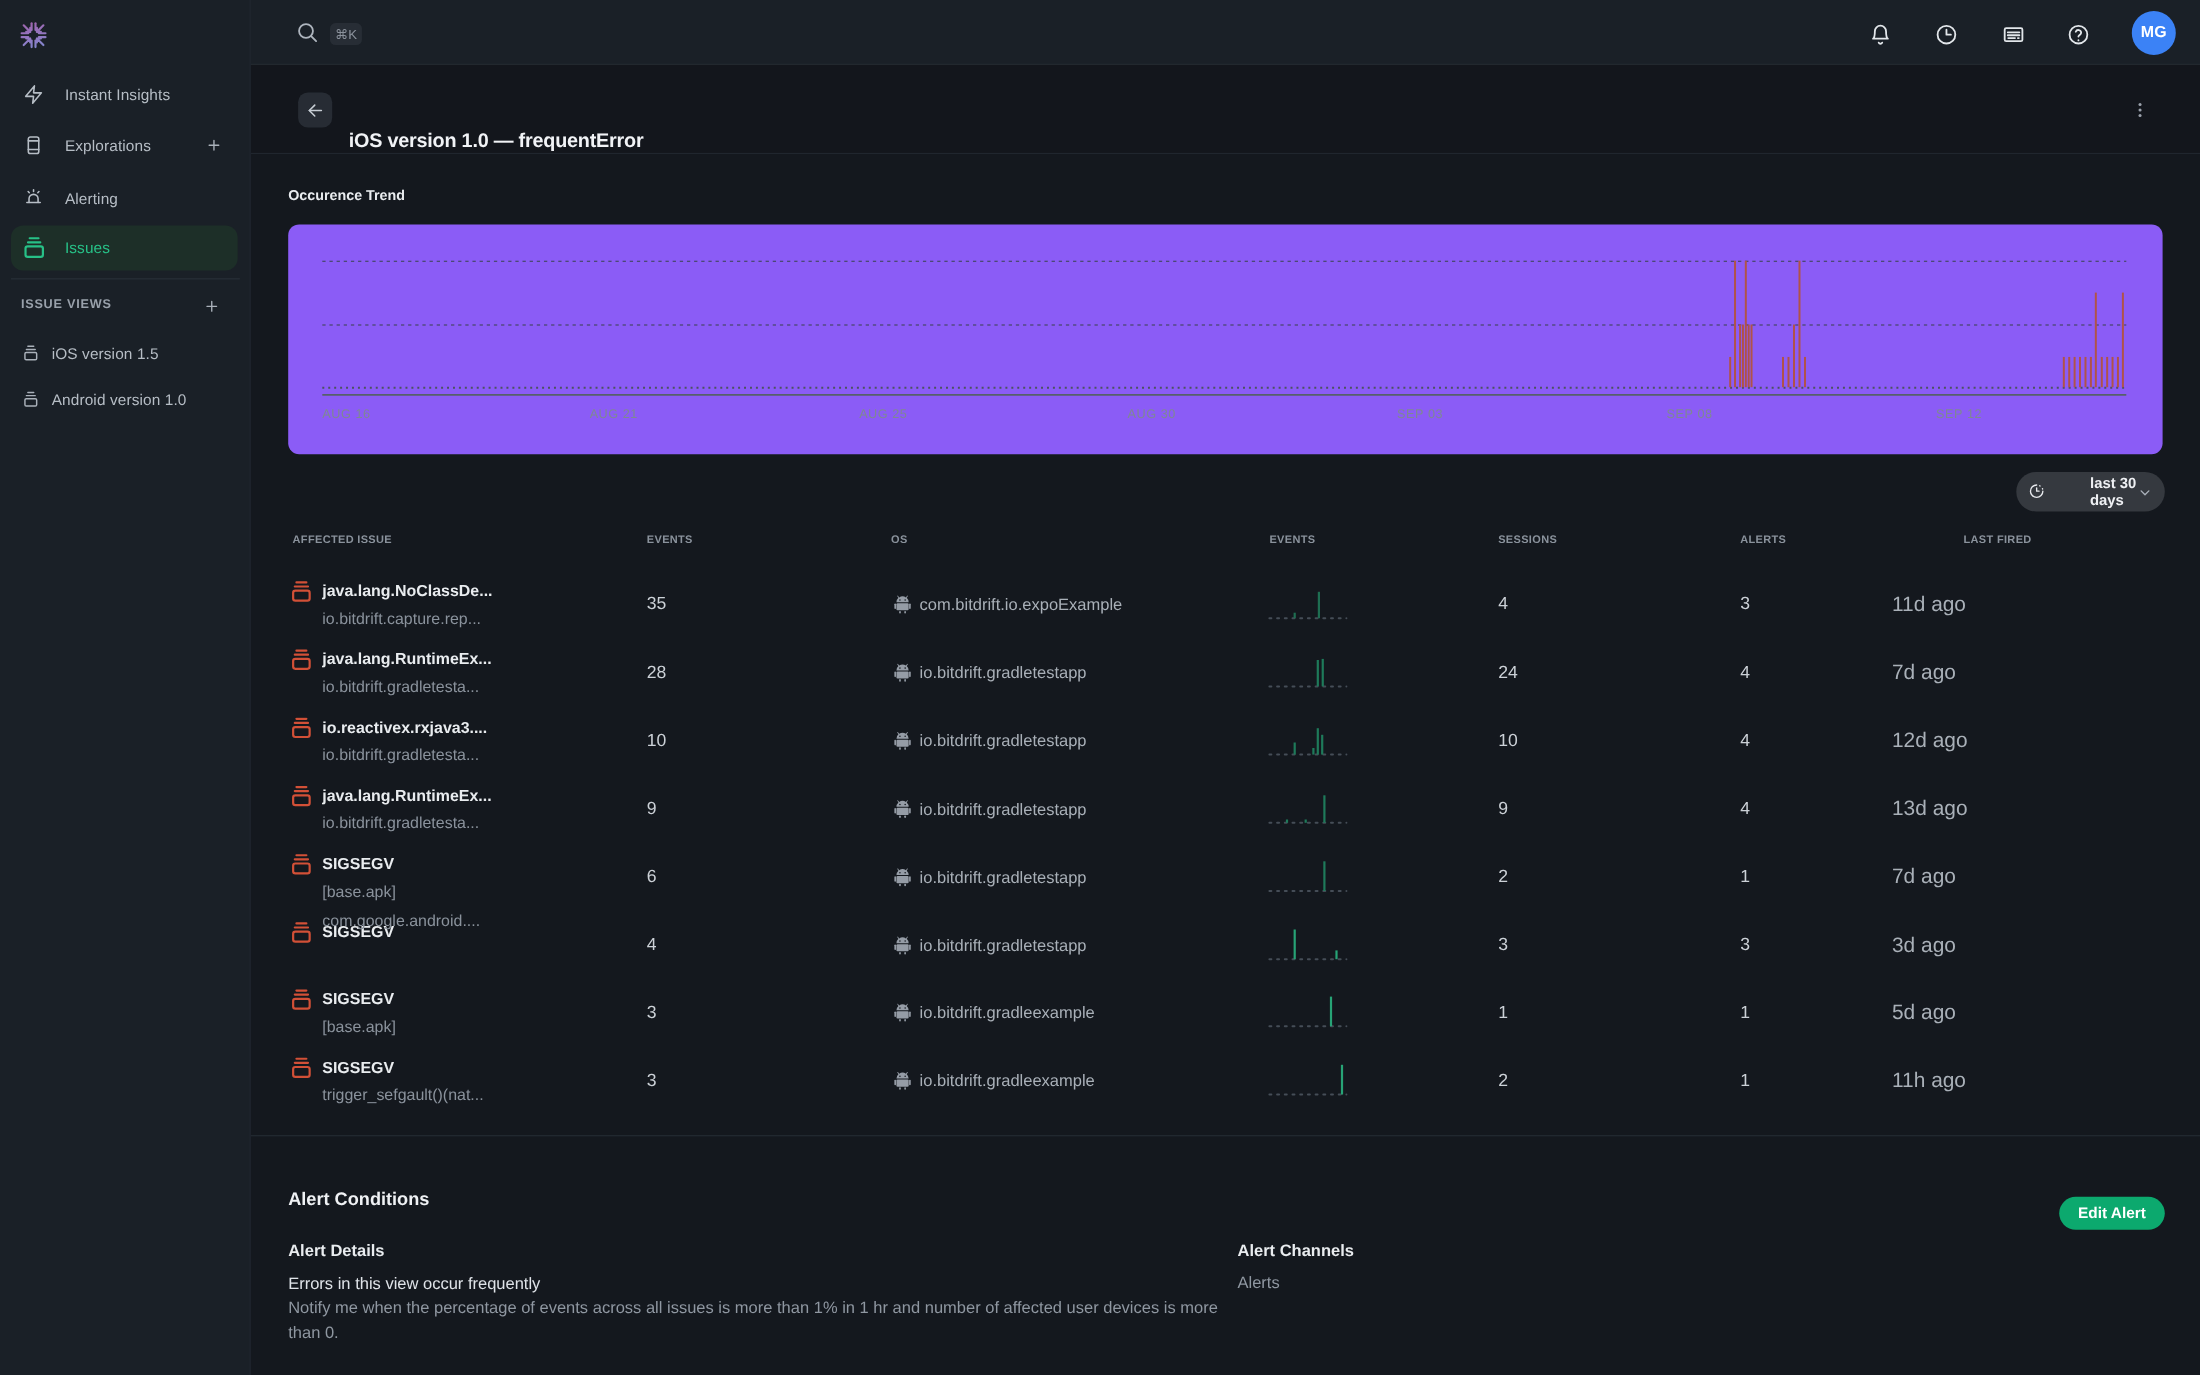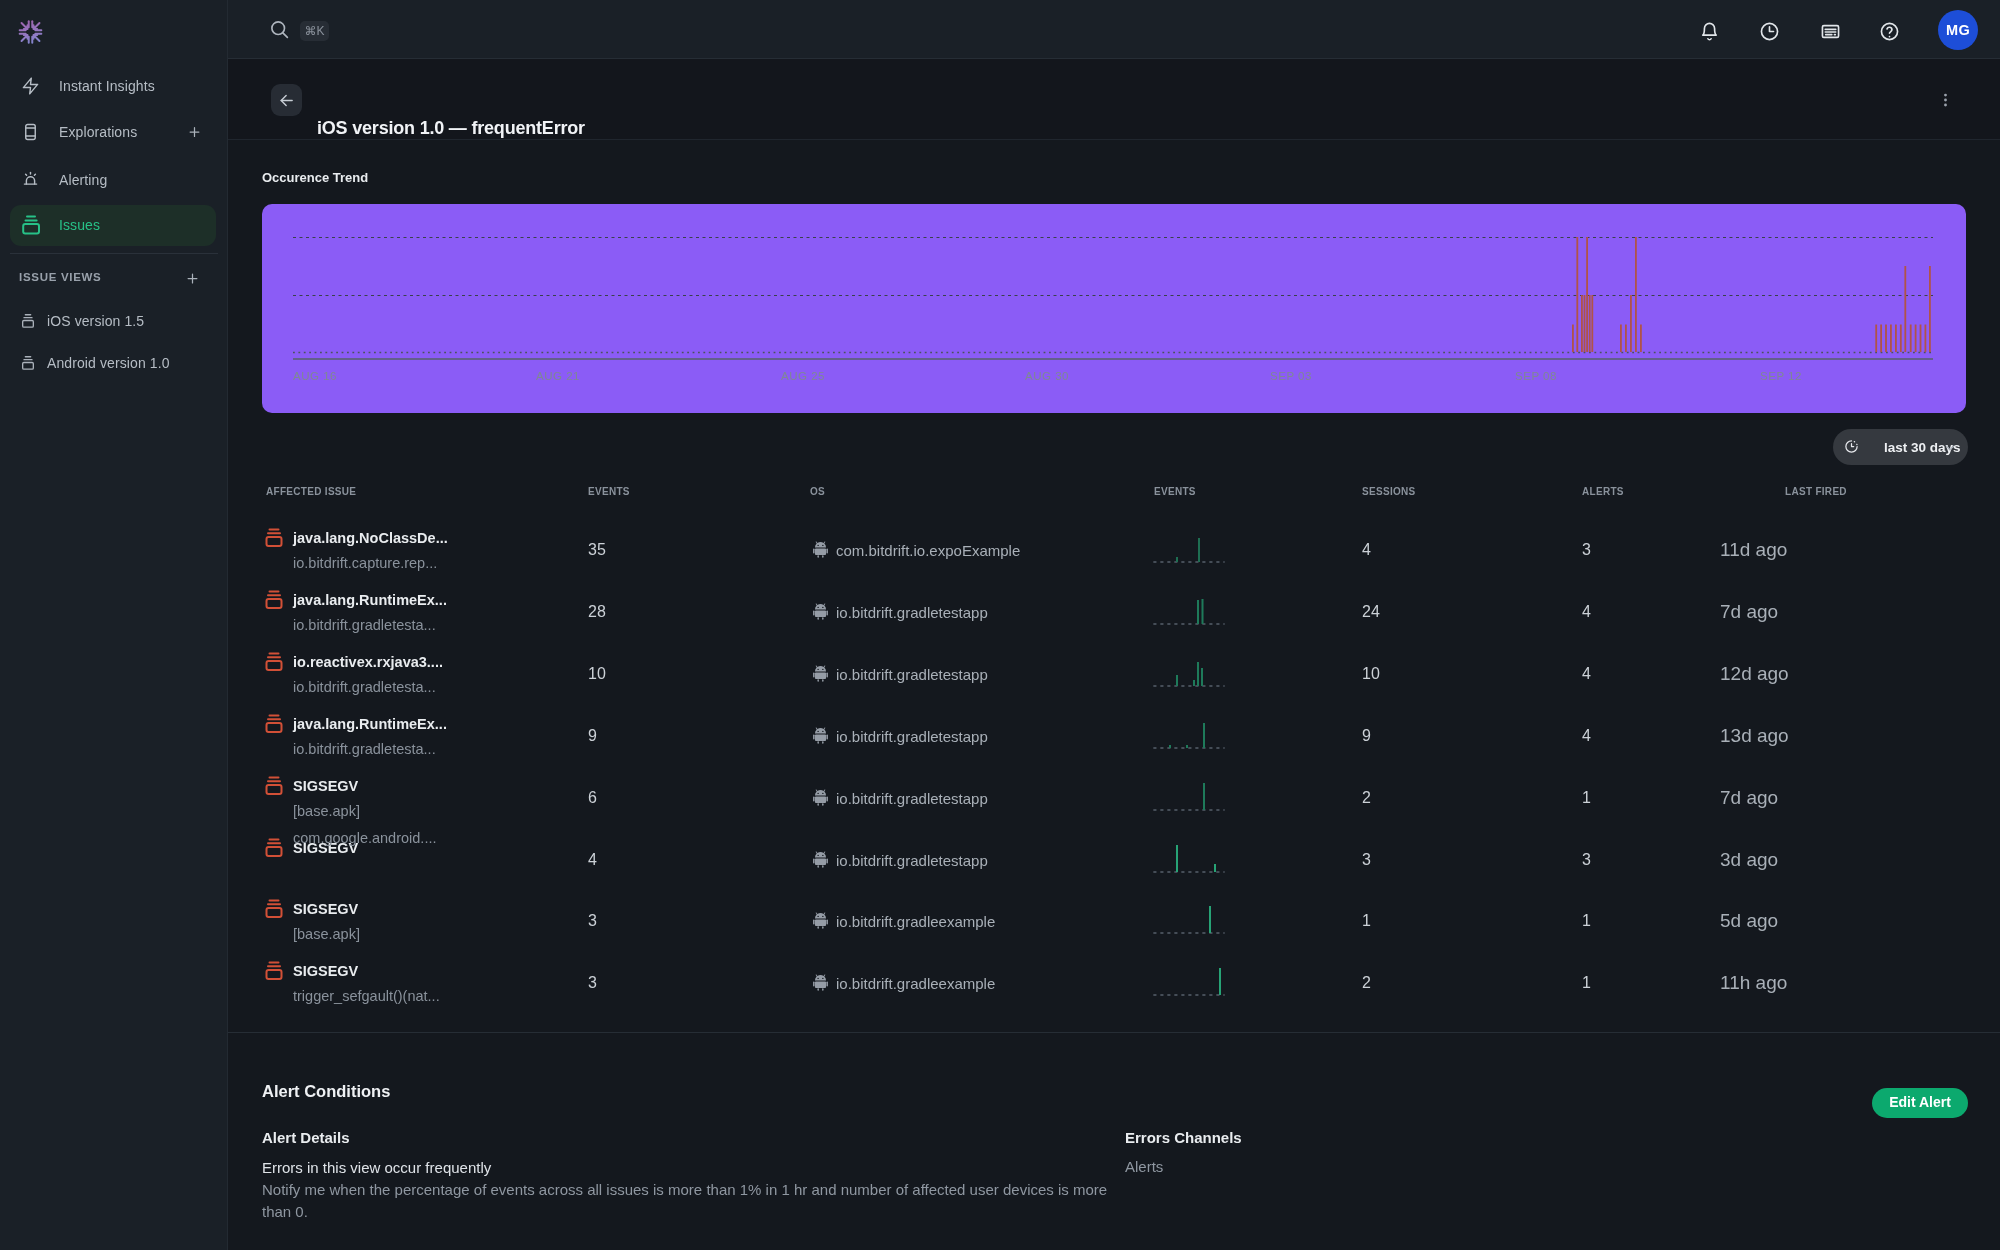--- a/index.html
+++ b/index.html
@@ -16,21 +16,21 @@
   .mi svg.ic { position:absolute; left:21px; top:50%; transform:translateY(-50%); }
   .plus { position:absolute; right:26px; top:50%; transform:translateY(-50%); }
   #pill { position:absolute; left:10px; top:205px; width:206px; height:41px; border-radius:11px; background:#1d2f28; }
   #sdiv { position:absolute; left:10px; top:253px; width:208px; height:1px; background:#2a313a; }
   #iv-label { position:absolute; left:19px; top:271px; font-size:11.5px; font-weight:700; letter-spacing:.7px; color:#99a1ab; }
   .sub-mi .txt { left:47px; }
   .sub-mi svg.ic { left:20px; }
   
   .kbadge { position:absolute; left:300px; top:21px; width:29px; height:20px; border-radius:5px; background:#272d35; color:#8b929c; font-size:12px; line-height:20px; text-align:center; }
   .tbicon { position:absolute; top:21px; }
-  #avatar { position:absolute; left:1938px; top:10px; width:40px; height:40px; border-radius:50%; background:#1d4ed8; color:#fff; font-size:14.5px; font-weight:700; text-align:center; line-height:40px; letter-spacing:.2px; }
+  #avatar { position:absolute; left:1938px; top:10px; width:40px; height:40px; border-radius:50%; background:#3b82f6; color:#fff; font-size:14.5px; font-weight:700; text-align:center; line-height:40px; letter-spacing:.2px; }
   
   #backbtn { position:absolute; left:271px; top:84px; width:31px; height:32px; border-radius:9px; background:#272c34; }
   #pagetitle { position:absolute; left:317px; top:100px; transform:translateY(-50%); font-size:18px; font-weight:700; color:#f1f3f6; letter-spacing:-.2px;margin-top:28px; }
   
   #secttitle { position:absolute; left:262px; top:177px; transform:translateY(-50%); font-size:13px; font-weight:700; color:#e9ecef; }
   #chartpanel { position:absolute; left:262px; top:204px; width:1704px; height:209px; background:#8b5cf6; border-radius:10px; }
   
   .th { position:absolute; top:486px; font-size:10px; font-weight:700; letter-spacing:.3px; color:#8a929c; }
   .r-ico { position:absolute; left:264px; }
   .r-title { position:absolute; left:293px; font-size:14.5px; font-weight:700; color:#e9ecef; white-space:nowrap; }
@@ -220,21 +220,21 @@
       </g>
 </svg>
   </div>
 <div id="rangebtn">
   <svg class="abs" style="left:11px;top:10px" width="15" height="15" viewBox="0 0 24 24" fill="none" stroke="#e8eaee" stroke-width="2" stroke-linecap="round" stroke-linejoin="round">
       <path d="M12 3 a9 9 0 1 0 9 9"></path>
       <path d="M16.5 4.2 l.5.3" stroke-dasharray="1 3"></path>
       <path d="M20.5 8.5 l.2.5" stroke-dasharray="1 3"></path>
       <path d="M12 7.5 V12 H15.5"></path>
     </svg>
-  <span style="position:absolute;left:24px;top:50%;transform:translateY(-50%);font-size:13.5px;font-weight:600;color:#eef0f3;padding-left:27px;">last 30 days</span>
+  <span style="position:absolute;left:40px;top:50%;transform:translateY(-50%);font-size:13.5px;font-weight:600;color:#eef0f3;padding-left:27px;">last 30 days</span>
   <svg class="abs" style="left:110px;top:11.5px" width="14" height="14" viewBox="0 0 24 24" fill="none" stroke="#aab1ba" stroke-width="2.2" stroke-linecap="round" stroke-linejoin="round">
       <path d="M6 9 L12 15 L18 9"></path>
     </svg>
 </div>
 <div id="footdiv"></div>
 <div class="th" style="left:266px">AFFECTED ISSUE</div>
 <div class="th" style="left:588px">EVENTS</div>
 <div class="th" style="left:810px">OS</div>
 <div class="th" style="left:1154px">EVENTS</div>
 <div class="th" style="left:1362px">SESSIONS</div>
@@ -468,16 +468,16 @@
     <g fill="#27a376">
       <rect x="68.0" y="1.0" width="2" height="27"></rect>
     </g>
   </svg>
 <div class="r-num" style="left:1362px;top:983px;transform:translateY(-50%)">2</div>
 <div class="r-num" style="left:1582px;top:983px;transform:translateY(-50%)">1</div>
 <div class="r-fired" style="top:983px;transform:translateY(-50%)">11h ago</div>
 <div class="fh1" style="left:262px;top:1091px;transform:translateY(-50%)">Alert Conditions</div>
 <div id="editbtn">Edit Alert</div>
 <div class="fh2" style="left:262px;top:1137px;transform:translateY(-50%)">Alert Details</div>
-<div class="fh2" style="left:1125px;top:1137px;transform:translateY(-50%)">Errors Channels</div>
+<div class="fh2" style="left:1125px;top:1137px;transform:translateY(-50%)">Alert Channels</div>
 <div class="ftxt" style="left:262px;top:1167px;transform:translateY(-50%)">Errors in this view occur frequently</div>
 <div class="fsub" style="left:1125px;top:1167px;transform:translateY(-50%)">Alerts</div>
 <div class="fsub" style="left:262px;top:1179px;width:852px">Notify me when the percentage of events across all issues is more than 1% in 1 hr and number of affected user devices is more than 0.</div>
 
 </body></html>

